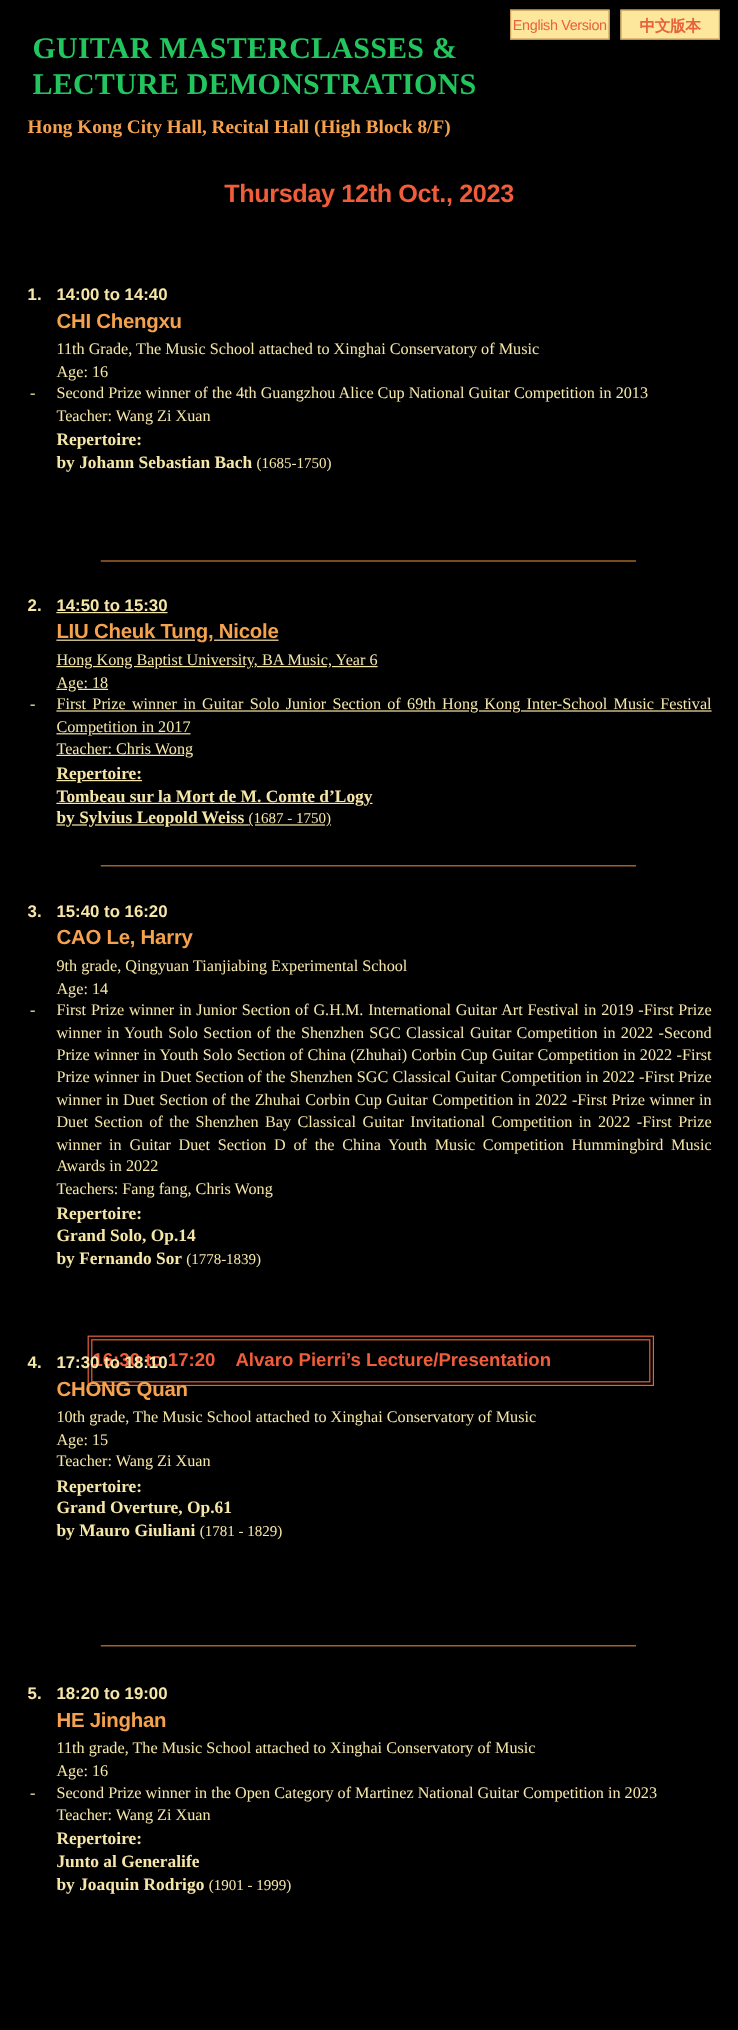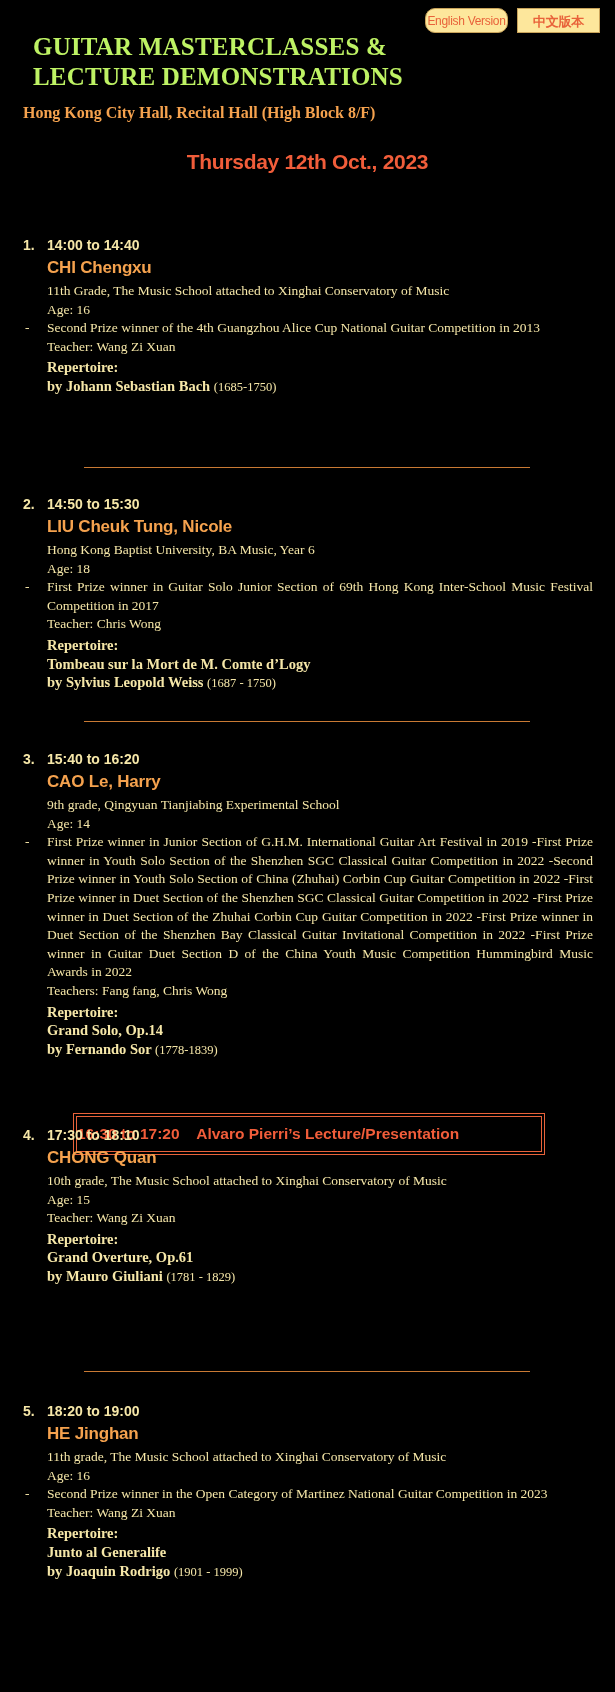--- a/index.html
+++ b/index.html
@@ -18,31 +18,31 @@
       font-family: "Liberation Sans", sans-serif;
       font-size: 12px;
       height: 25px;
       line-height: 25px;
       text-align: center;
       border: 1px solid #c9a35a;
       box-sizing: border-box;
       cursor: pointer;
       letter-spacing: -0.3px;
     }
-    .lang-btn.en { width: 83px; border-radius: 10px; }
+    .lang-btn.en { width: 83px; }
     .lang-btn.zh { width: 83px; font-size: 13px; font-weight: bold; }
 
     .header { position: absolute; left: 23px; top: 22px; }
     .title {
       font-family: "Liberation Serif", serif;
       font-weight: bold;
-      color: #bef264;
+      color: #22c55e;
       font-size: 25px;
       line-height: 30px;
-      margin: 10px;
+      margin: 4px;
       letter-spacing: 0.2px;
     }
     .venue {
       font-family: "Liberation Serif", serif;
       font-weight: bold;
       color: #f5a24e;
       font-size: 16px;
       margin-top: 12px;
     }
     .date {
@@ -159,21 +159,21 @@
     <div>Teacher: Wang Zi Xuan</div>
   </div>
   <div class="rep">
     <div>Repertoire:</div>
     <div><span>by Johann Sebastian Bach</span> <span class="years">(1685-1750)</span></div>
   </div>
 </div>
 
 <div class="divider" style="top:467px;"></div>
 
-<div class="slot" style="top:493px;">
+<div class="slot" style="top:493px;text-decoration:underline;">
   <div class="slot-head">
     <span class="num">2.</span><span>14:50 to 15:30</span>
   </div>
   <div class="performer">LIU Cheuk Tung, Nicole</div>
   <div class="info">
     <div>Hong Kong Baptist University, BA Music, Year 6</div>
     <div>Age: 18</div>
     <div class="award"><span class="dash">-</span><span>First Prize winner in Guitar Solo Junior Section of 69th Hong Kong Inter-School Music Festival Competition in 2017</span></div>
     <div>Teacher: Chris Wong</div>
   </div>

